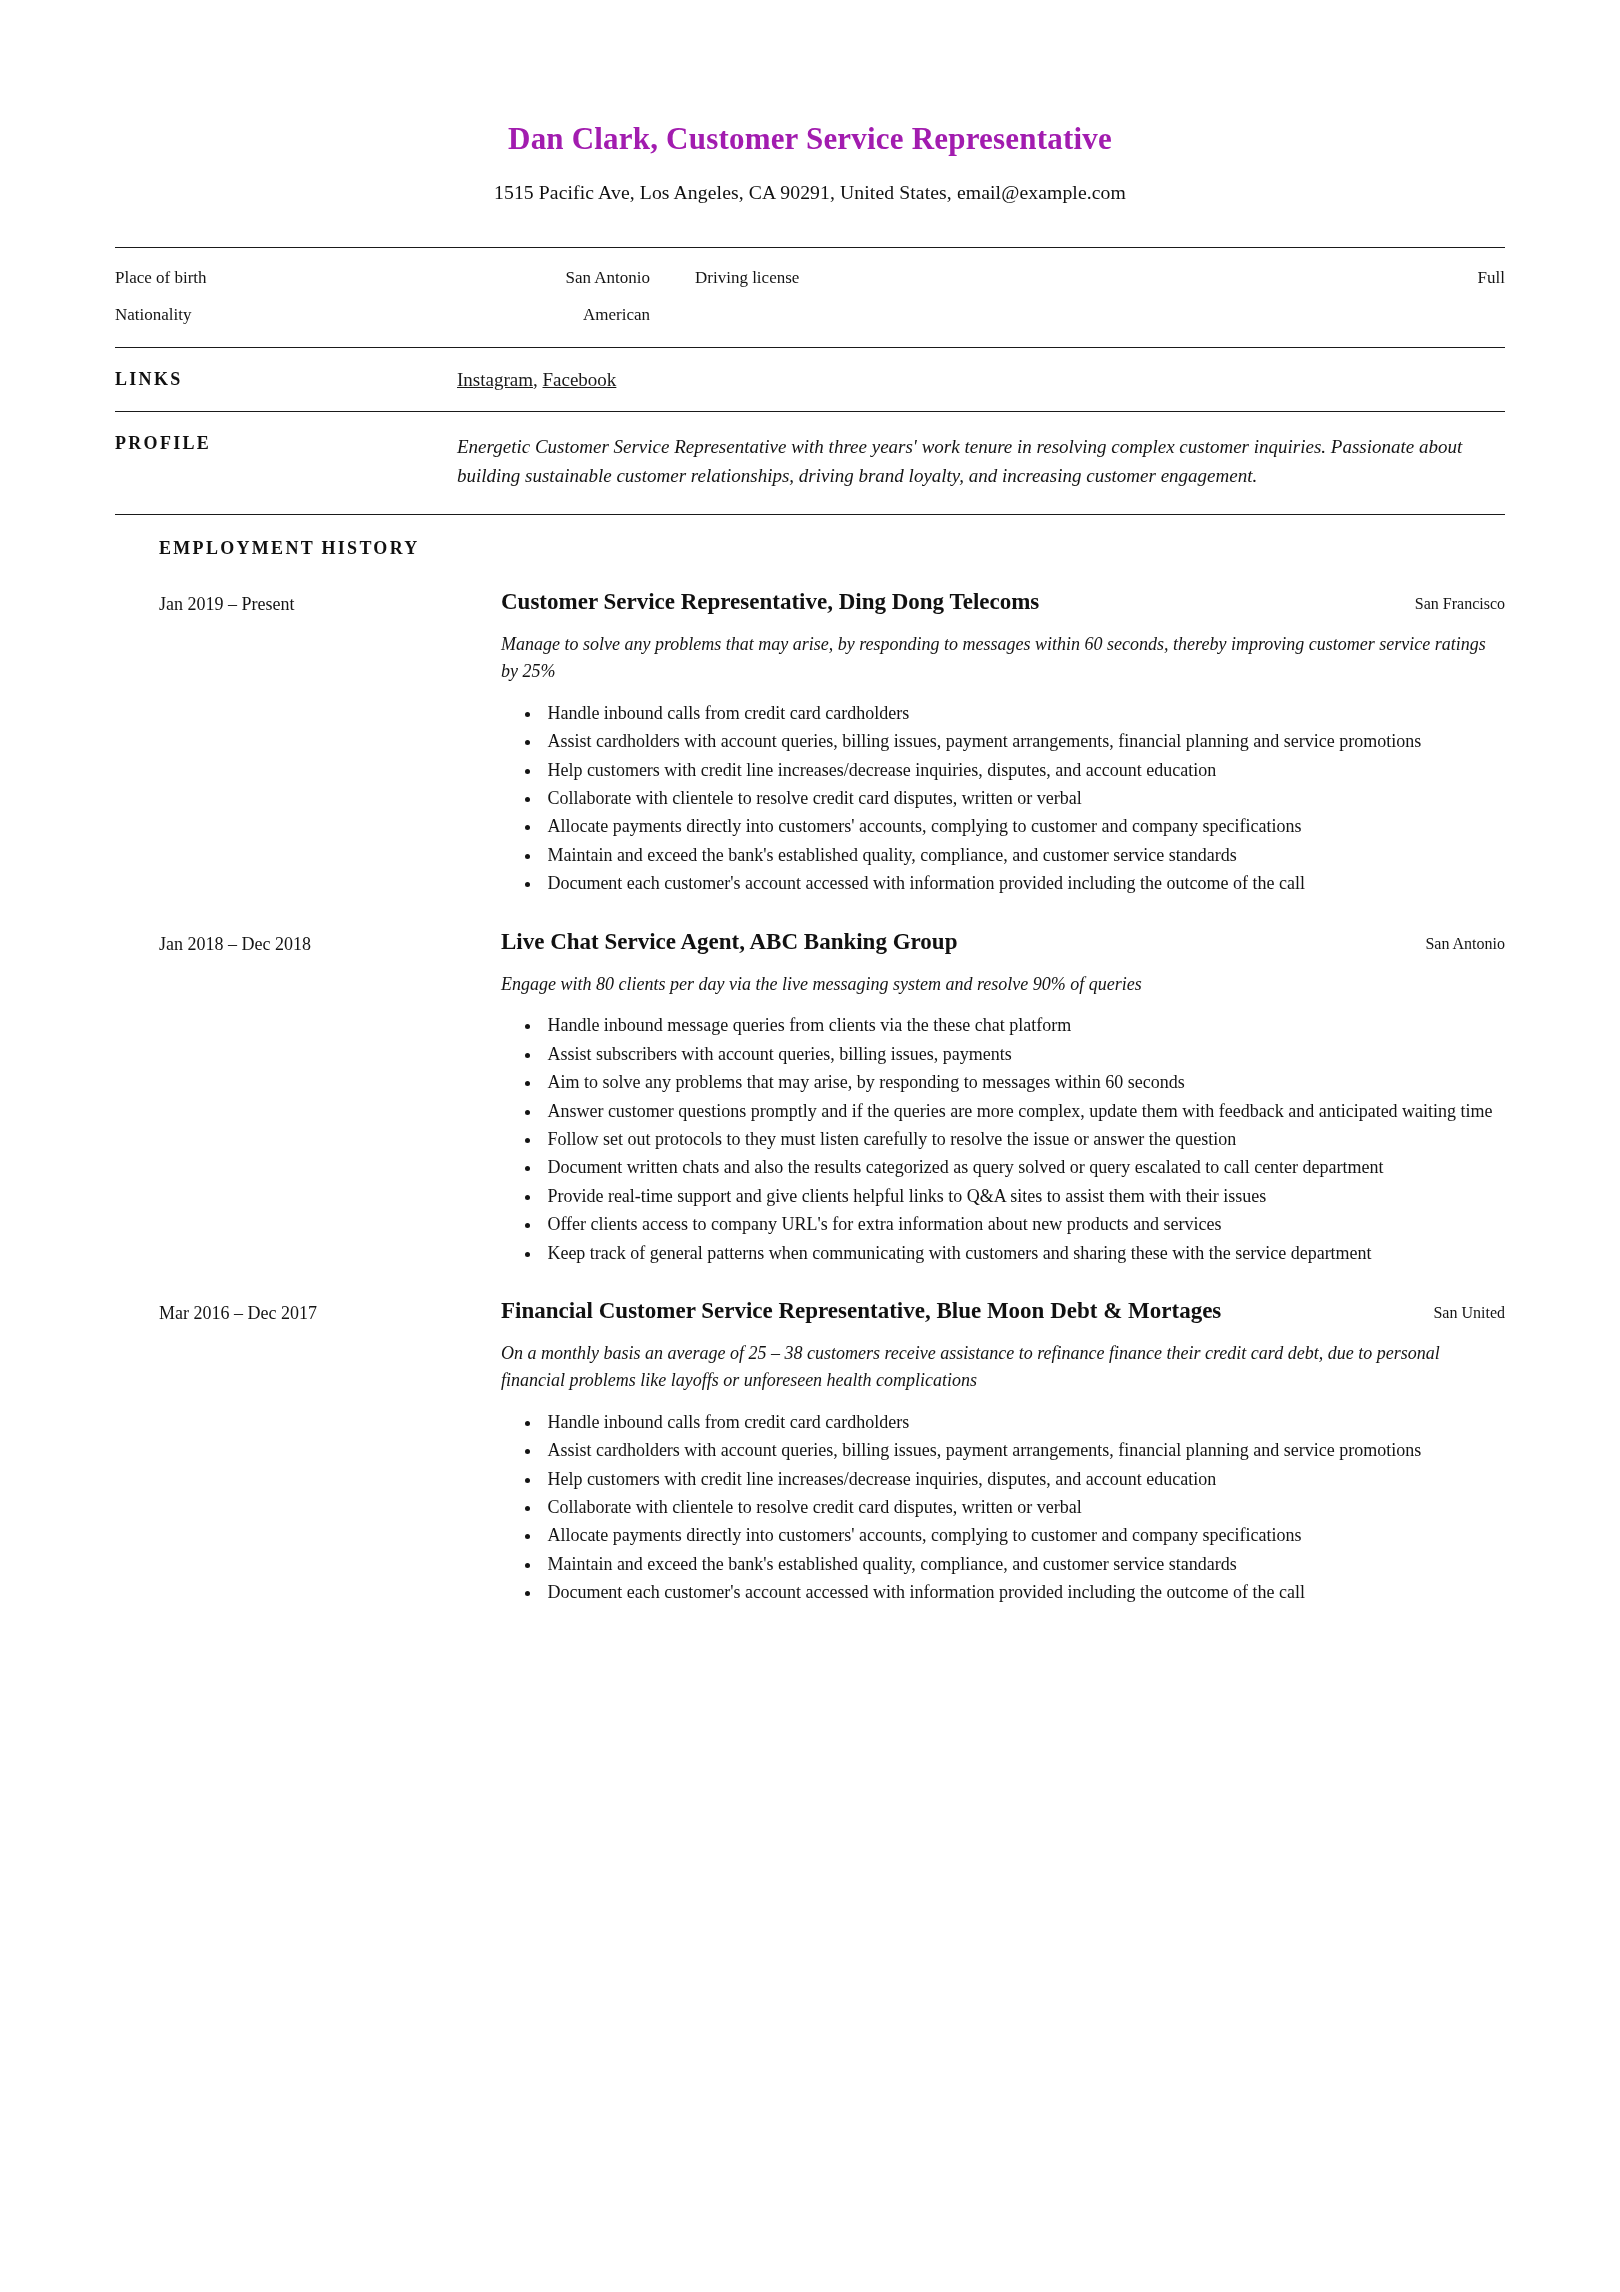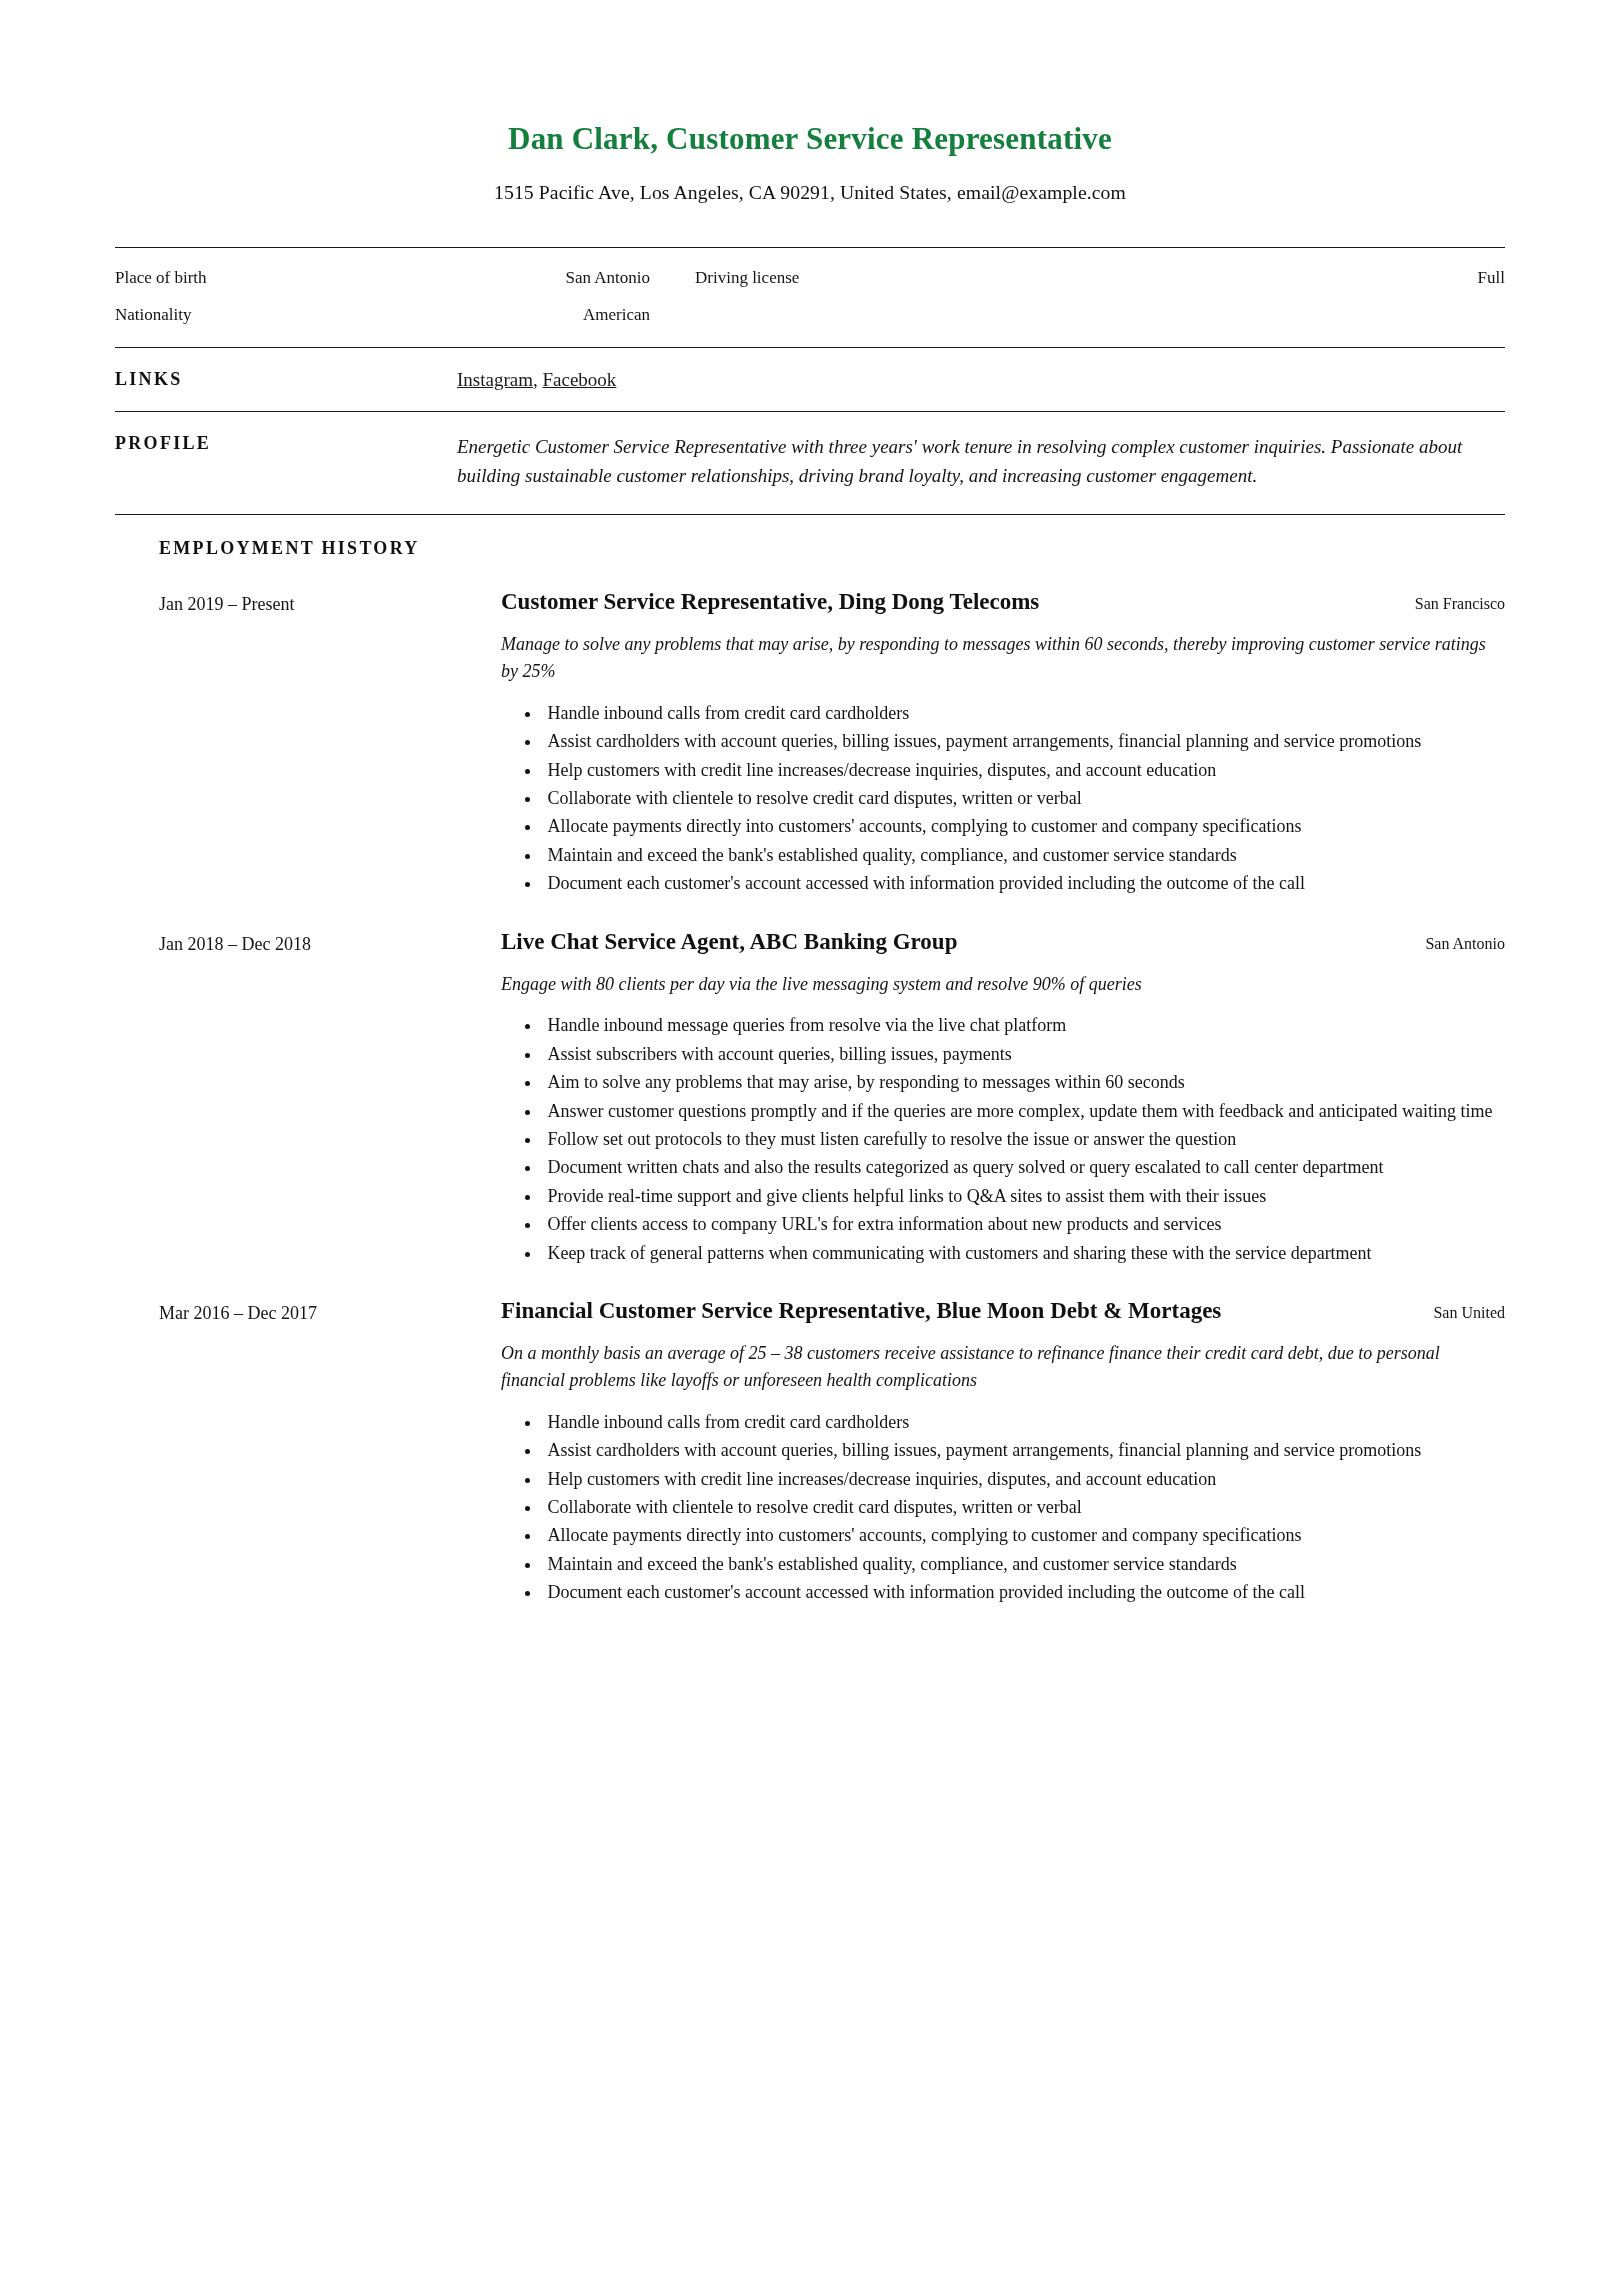--- a/index.html
+++ b/index.html
@@ -20,21 +20,21 @@
     padding: 99px 115px 54px 115px;
     background: #ffffff;
     position: relative;
   }
   .doc-title {
     text-align: center;
     font-size: 31px;
     font-weight: bold;
     letter-spacing: 0.2px;
     margin: 22.4px 0 0 0;
-    color: #15803d;
+    color: #a21caf;
   }
   .doc-contact {
     text-align: center;
     font-size: 19.7px;
     margin: 24px 0 0 0;
     color: #111111;
     letter-spacing: 0.1px;
   }
   .rule {
     border: 0;
@@ -225,21 +225,21 @@
 
     <div class="job">
       <div class="job-dates">Jan 2018 – Dec 2018</div>
       <div class="job-main">
         <div class="job-title-row">
           <div class="job-title">Live Chat Service Agent, ABC Banking Group</div>
           <div class="job-city">San Antonio</div>
         </div>
         <div class="job-summary">Engage with 80 clients per day via the live messaging system and resolve 90% of queries</div>
         <ul class="bullets">
-          <li>Handle inbound message queries from resolve via the live chat platform</li>
+          <li>Handle inbound message queries from clients via the these chat platform</li>
           <li>Assist subscribers with account queries, billing issues, payments</li>
           <li>Aim to solve any problems that may arise, by responding to messages within 60 seconds</li>
           <li>Answer customer questions promptly and if the queries are more complex, update them with feedback and anticipated waiting time</li>
           <li>Follow set out protocols to they must listen carefully to resolve the issue or answer the question</li>
           <li>Document written chats and also the results categorized as query solved or query escalated to call center department</li>
           <li>Provide real-time support and give clients helpful links to Q&amp;A sites to assist them with their issues</li>
           <li>Offer clients access to company URL's for extra information about new products and services</li>
           <li>Keep track of general patterns when communicating with customers and sharing these with the service department</li>
         </ul>
       </div>

